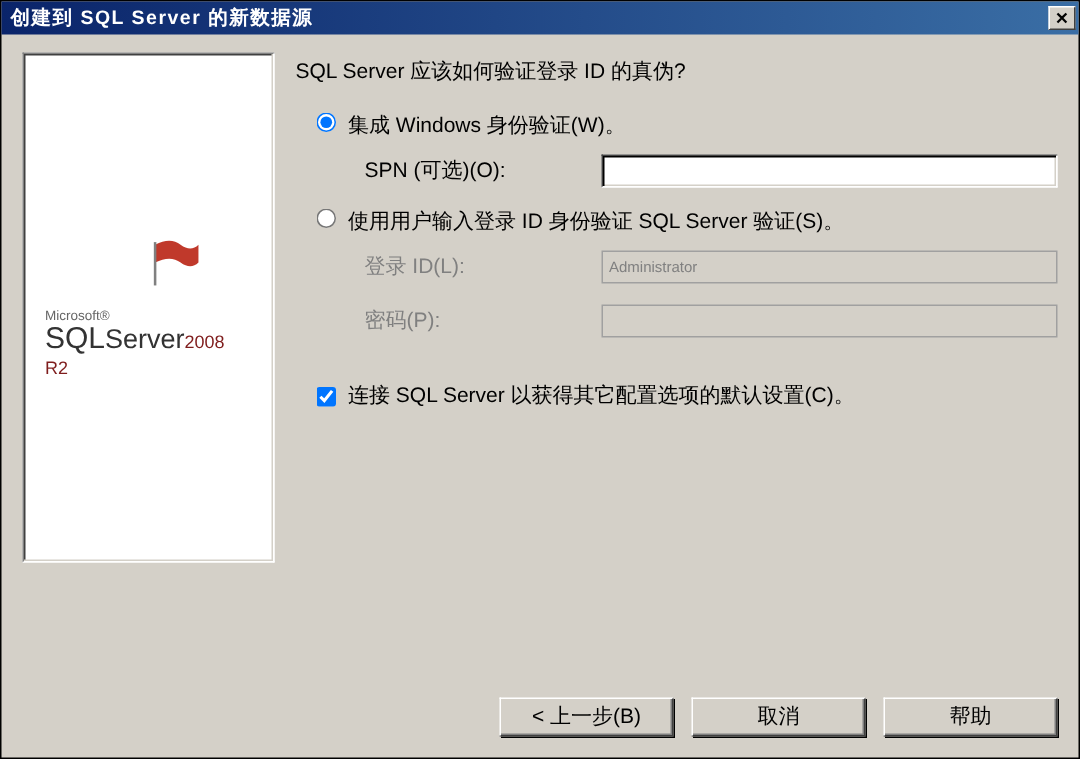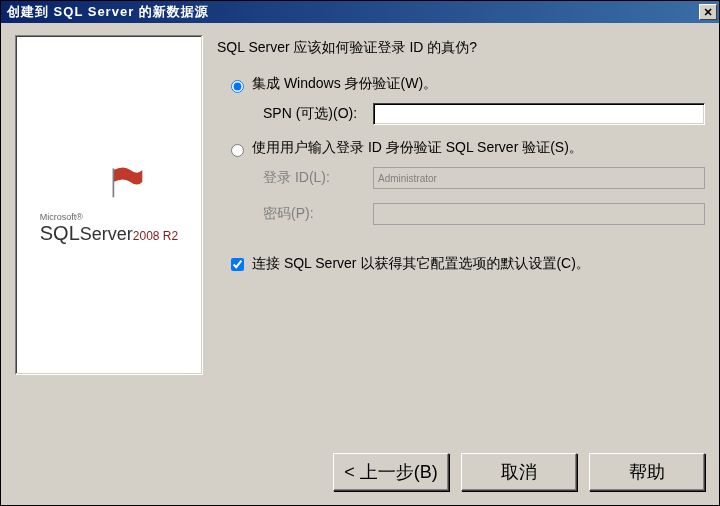--- a/index.html
+++ b/index.html
@@ -41,21 +41,21 @@
     font-weight: bold;
     cursor: pointer;
   }
   .content {
     flex: 1;
     padding: 12px 14px 10px 14px;
     display: flex;
     gap: 14px;
   }
   .logo-panel {
-    width: 188px;
+    width: 168px;
     height: 340px;
     background: #fff;
     border: 1px solid #808080;
     border-right-color: #fff;
     border-bottom-color: #fff;
     box-shadow: inset -1px -1px 0 #d4d0c8, inset 1px 1px 0 #404040;
     display: flex;
     align-items: center;
     justify-content: center;
   }
@@ -73,32 +73,33 @@
   .form-panel {
     flex: 1;
     padding-top: 4px;
   }
   .heading {
     font-size: 14px;
     margin-bottom: 18px;
   }
   .opt-row {
     display: flex;
-    align-items: flex-end;
+    align-items: flex-start;
     margin-bottom: 10px;
     font-size: 14px;
   }
   .opt-row input[type=radio] {
     margin: 0 8px 0 14px;
   }
   .sub-row {
     display: flex;
     align-items: center;
     margin: 8px 0 14px 46px;
     font-size: 14px;
+    gap: 48px;
   }
   .sub-row .lbl { width: 110px; text-align: left; }
   .sub-row .lbl.disabled { color: #808080; }
   .text-input {
     flex: 1;
     height: 22px;
     border: 1px solid #808080;
     border-top-color: #404040;
     border-left-color: #404040;
     border-right-color: #fff;
@@ -123,27 +124,27 @@
   }
   .chk-row input[type=checkbox] { margin: 0 8px 0 14px; }
   .button-row {
     display: flex;
     justify-content: flex-end;
     gap: 12px;
     padding: 10px 14px 14px 14px;
   }
   .btn {
     width: 116px;
-    height: 38px;
+    height: 26px;
     background: #d4d0c8;
     border: 1px solid #fff;
     border-right-color: #404040;
     border-bottom-color: #404040;
     box-shadow: 1px 1px 0 #000, inset -1px -1px 0 #808080;
-    font-size: 18px;
+    font-size: 14px;
     font-family: inherit;
     cursor: pointer;
     padding: 0;
   }
   .btn-highlight {
     outline: 3px solid #c03020;
     outline-offset: 1px;
   }
 </style>
 </head>

